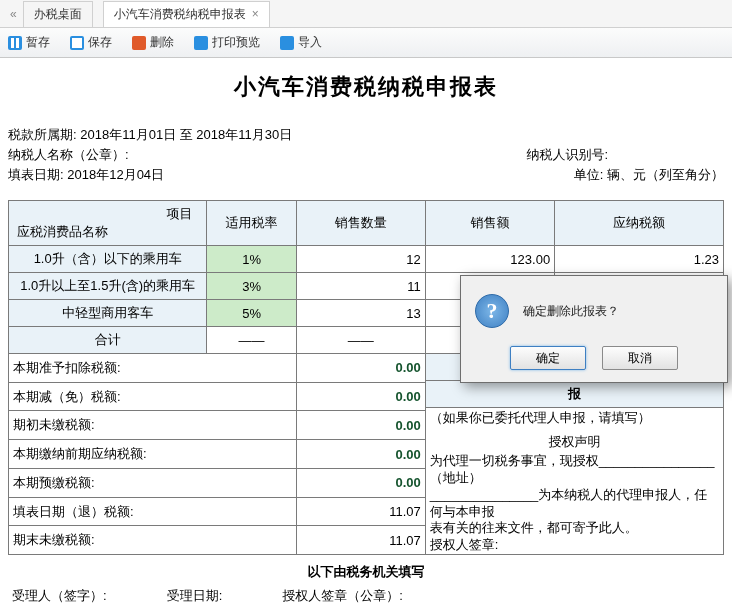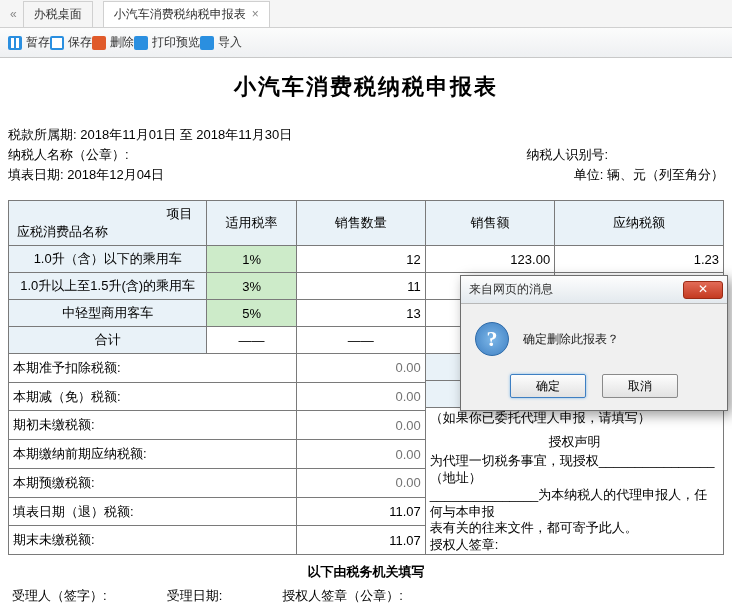--- a/index.html
+++ b/index.html
@@ -2,42 +2,42 @@
 <html><head>
 <meta charset="utf-8">
 <style>
 * { box-sizing: border-box; margin: 0; padding: 0; }
 body { font-family: "Microsoft YaHei", SimSun, sans-serif; font-size: 12px; background: #fff; width: 732px; position: relative; }
 .tabbar { background: #f5f5f5; border-bottom: 1px solid #d0d0d0; display: flex; align-items: center; height: 28px; padding-left: 4px; }
 .tabbar .chev { color: #888; padding: 0 6px; cursor: pointer; }
 .tab { background: #fff; border: 1px solid #d0d0d0; border-bottom: none; padding: 4px 10px; margin-right: 10px; display: flex; align-items: center; gap: 6px; font-size: 12px; color: #333; }
 .tab.inactive { background: #f5f5f5; }
 .tab .x { color: #888; font-size: 12px; cursor: pointer; }
-.toolbar { background: linear-gradient(#fcfcfc,#eef0f2); border-bottom: 1px solid #c8c8c8; height: 30px; display: flex; align-items: center; padding: 0 8px; gap: 0; }
+.toolbar { background: linear-gradient(#fcfcfc,#eef0f2); border-bottom: 1px solid #c8c8c8; height: 30px; display: flex; align-items: center; padding: 0 8px; gap: 20px; }
 .tbtn { display: flex; align-items: center; gap: 4px; color: #333; cursor: pointer; font-size: 12px; }
 .tbtn .ic { width: 14px; height: 14px; display: inline-block; border-radius: 2px; }
 .ic-pause { background:#2a8fe0; position:relative; }
 .ic-pause:before,.ic-pause:after{content:"";position:absolute;top:2px;width:3px;height:10px;background:#fff;}
 .ic-pause:before{left:3px;} .ic-pause:after{right:3px;}
 .ic-save { background:#2a8fe0; position:relative;}
 .ic-save:before{content:"";position:absolute;left:2px;top:2px;width:10px;height:10px;background:#fff;}
 .ic-del { background:#e05a2a;}
 .ic-print { background:#2a8fe0;}
 .ic-import { background:#2a8fe0;}
 .content { padding: 6px 8px 20px; }
 h1.title { text-align:center; font-size: 22px; font-weight: bold; letter-spacing: 2px; margin: 8px 0 24px; font-family: SimSun, serif; }
 .meta { font-size: 13px; color:#000; margin: 2px 0; display:flex; justify-content:space-between; }
 table.grid { width:100%; border-collapse: collapse; margin-top: 16px; }
 table.grid th, table.grid td { border:1px solid #7a7a7a; padding: 4px 4px; font-size: 13px; }
 table.grid th { background:#e9f2f8; font-weight: normal; text-align:center; }
 table.grid td { text-align:right; height: 26px; }
 table.grid td.l { text-align:left; padding-left:4px; }
 table.grid td.c { text-align:center; }
 .green { background:#cdebc9; }
-.blue { color:#737373; }
+.blue { color:#14532d;font-weight:bold; }
 .lbl-box { background:#e9f2f8; text-align:center; }
 .auth-title { text-align:center; font-size:13px; border-bottom:0; padding:4px 0 2px; }
 .auth-line { font-size:13px; line-height:1.3; }
 .footer-title { text-align:center; font-weight:bold; font-size:13px; margin:8px 0 6px; }
 .footer-row { display:flex; gap:60px; font-size:13px; padding: 0 4px 6px; }
 .dialog { position:absolute; left:460px; top:275px; width:268px; background:#f0f0f0; border:1px solid #6e6e6e; box-shadow: 4px 4px 12px rgba(0,0,0,0.4); font-family: "Microsoft YaHei", Tahoma; }
 .dialog .titlebar { background: linear-gradient(#fdfdfd,#e3e9ee); border-bottom:1px solid #b8b8b8; height:28px; display:flex; align-items:center; justify-content:space-between; padding:0 4px 0 8px; font-size:12px; color:#333; }
 .dialog .closebtn { width:40px; height:18px; background: linear-gradient(#e26b57,#c43a21); border:1px solid #9a2a15; border-radius:3px; color:#fff; text-align:center; line-height:15px; font-size:12px; cursor:pointer; }
 .dialog .dbody { display:flex; align-items:center; gap:14px; padding:18px 14px 12px; }
 .qmark { width:34px; height:34px; border-radius:50%; background: radial-gradient(#7db7e8,#3e7fc2); color:#fff; font-size:22px; font-weight:bold; display:flex; align-items:center; justify-content:center; border:1px solid #2d6aa8; }
@@ -182,24 +182,20 @@
 
   <div class="footer-title">以下由税务机关填写</div>
   <div class="footer-row">
     <span>受理人（签字）:</span>
     <span>受理日期:</span>
     <span>授权人签章（公章）:</span>
   </div>
 </div>
 
 <div class="dialog">
-  <div class="titlebar">
-    <span>来自网页的消息</span>
-    <div class="closebtn">✕</div>
-  </div>
   <div class="dbody">
     <div class="qmark">?</div>
     <div style="font-size:12px;color:#222">确定删除此报表？</div>
   </div>
   <div class="dfoot">
     <button class="dbtn primary">确定</button>
     <button class="dbtn">取消</button>
   </div>
 </div>
 

